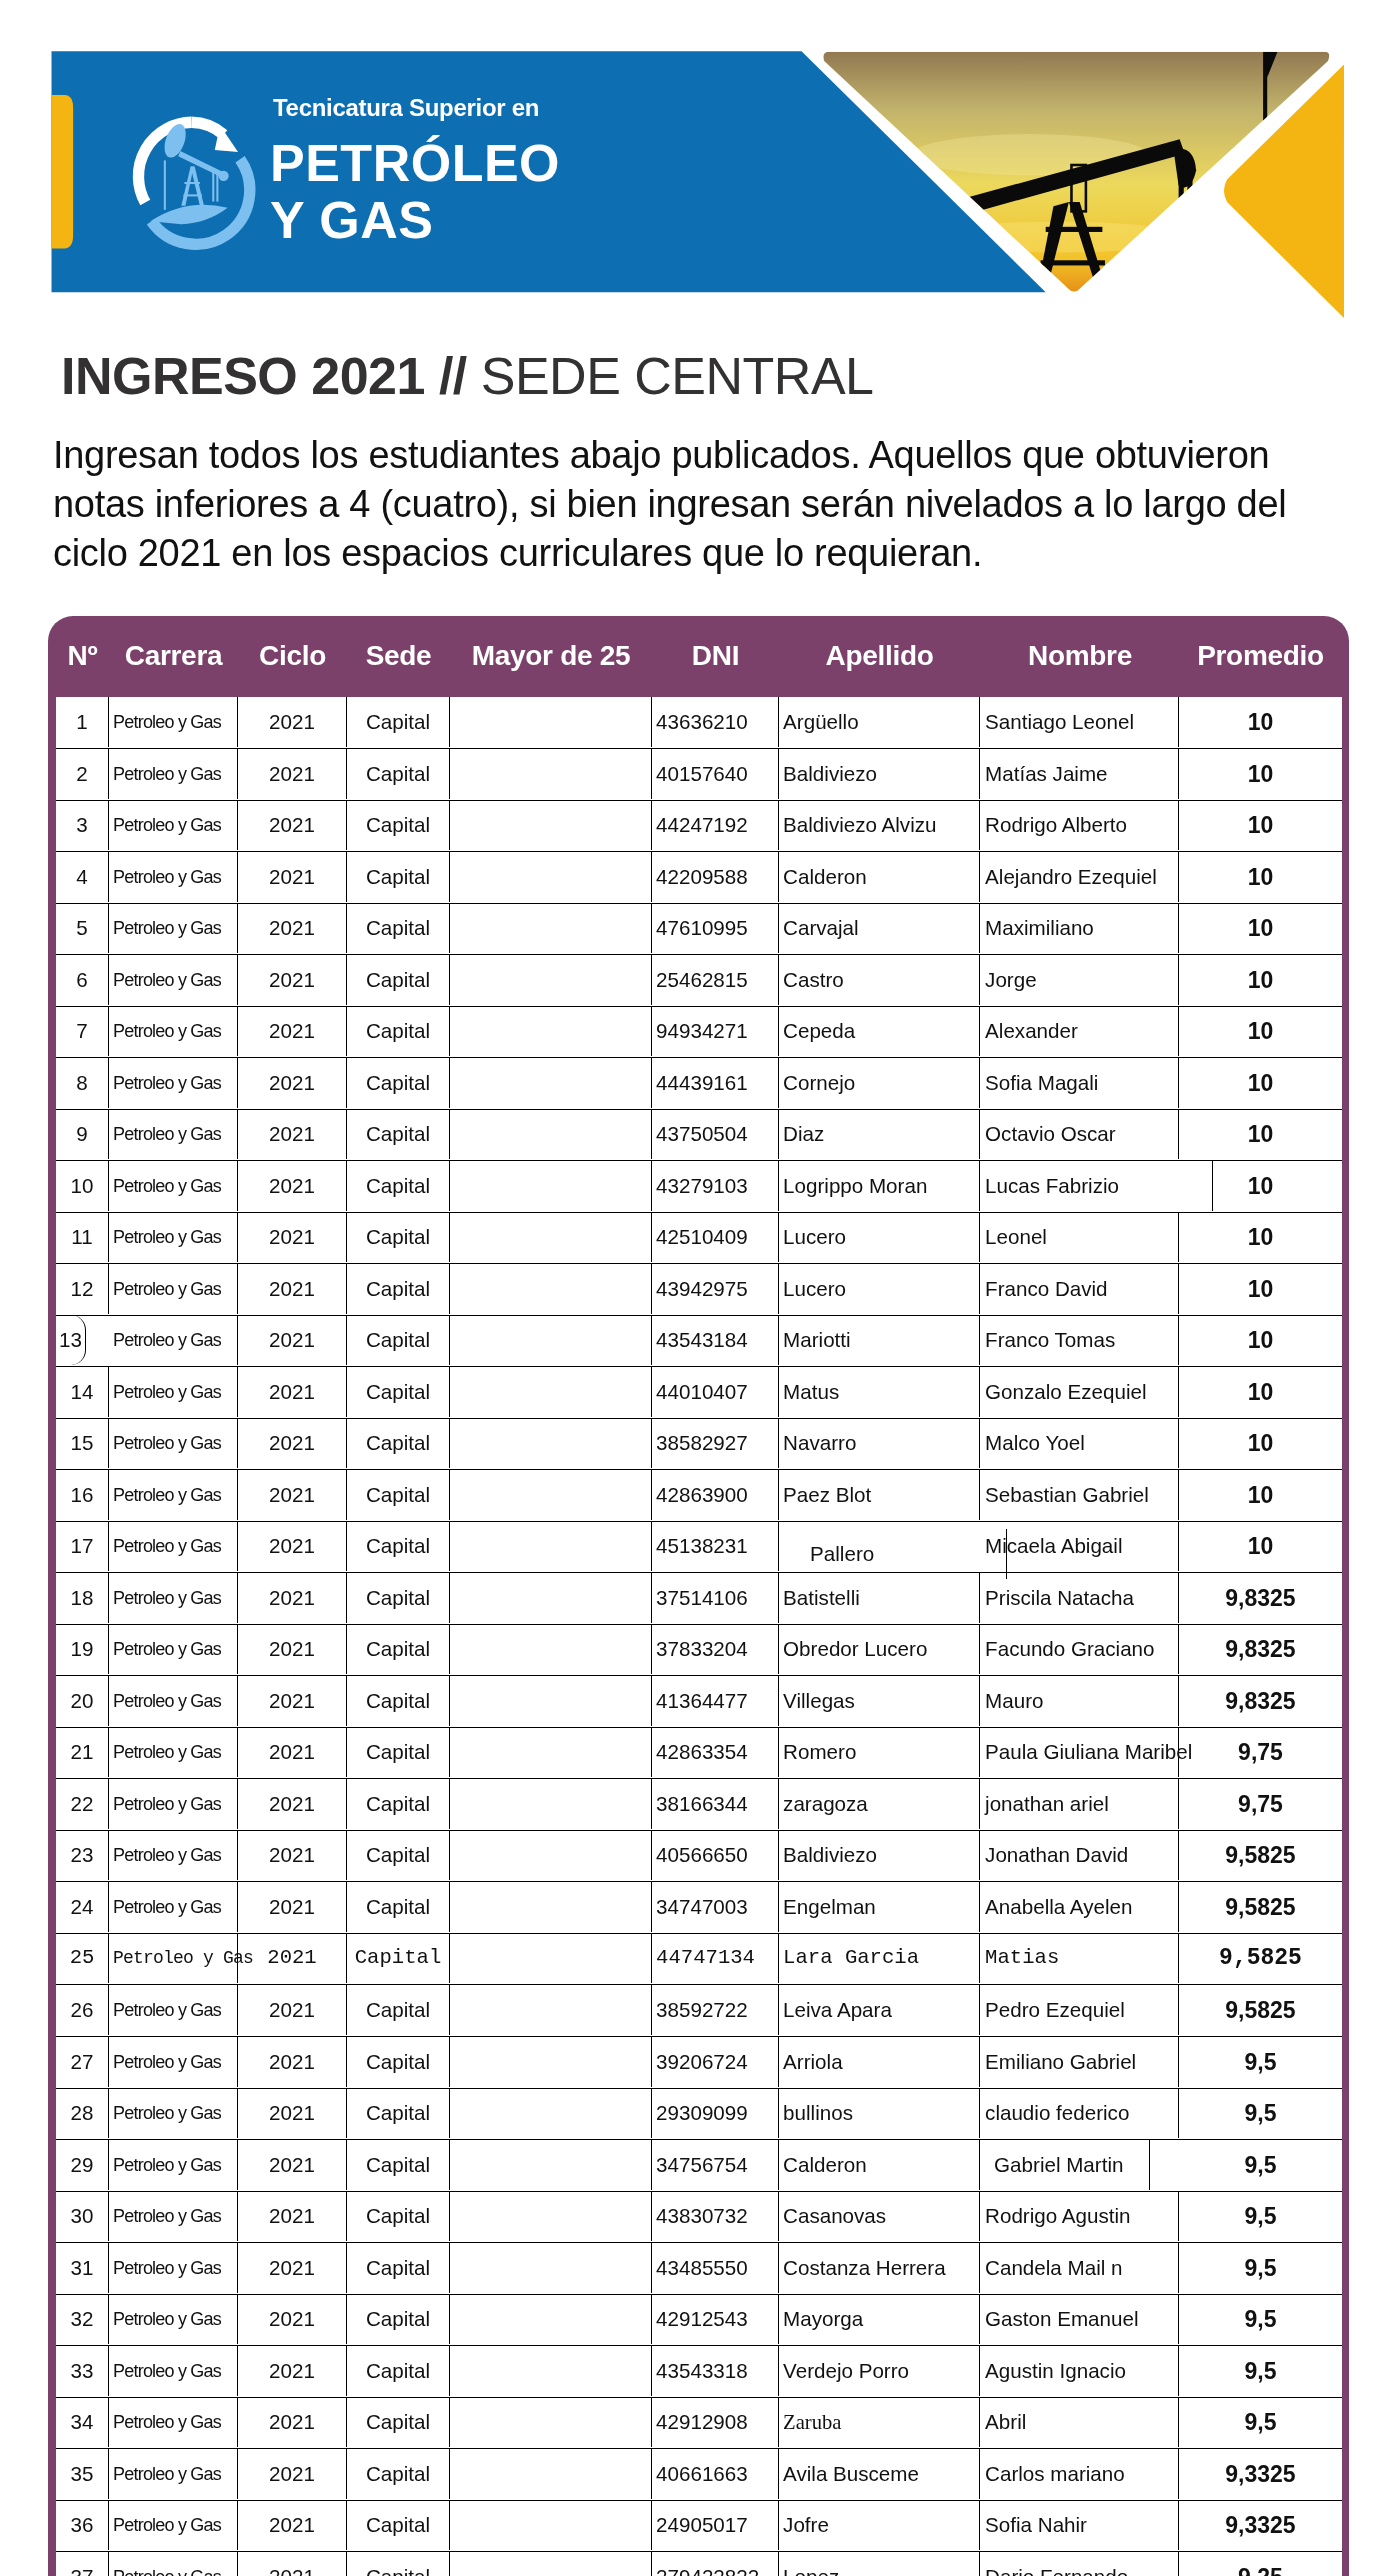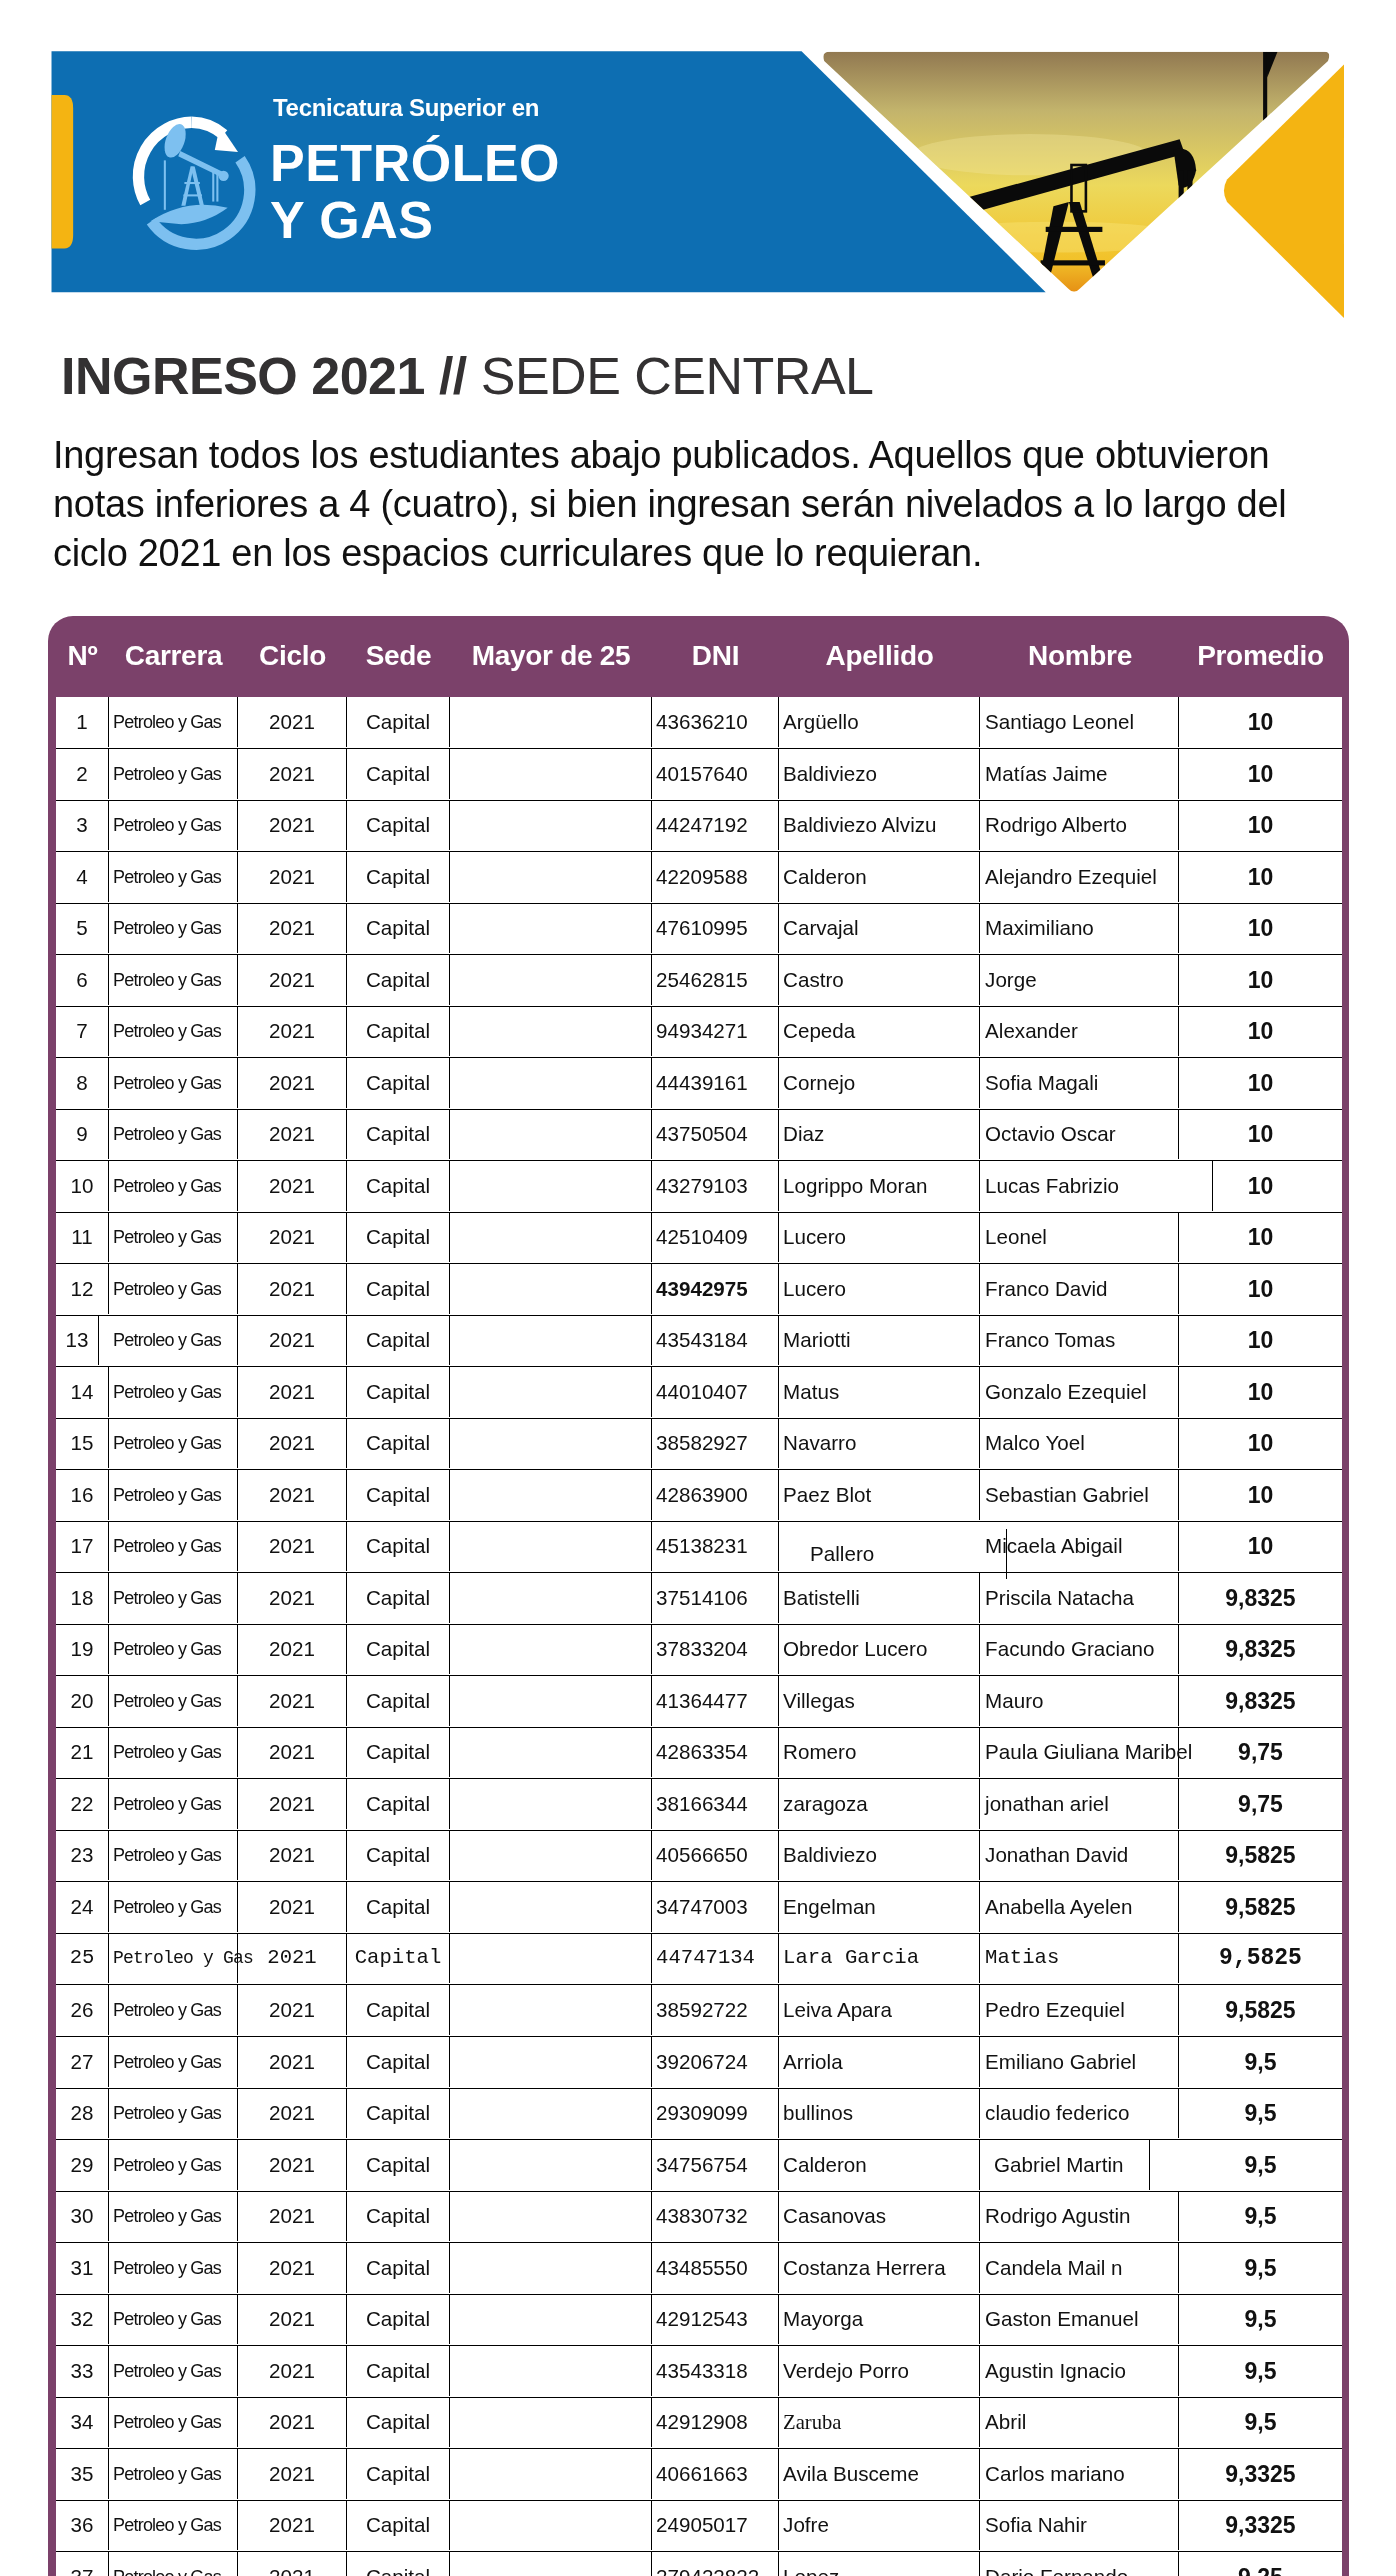--- a/index.html
+++ b/index.html
@@ -244,27 +244,27 @@
       <div class="td l" style="left: 723px; width: 201px;">Lucero</div>
       <div class="td l" style="left: 925px; width: 198px;">Leonel</div>
       <div class="td prom" style="left: 1123px; width: 163px;">10</div>
     </div>
     <div class="tr" style="top: 567px;">
       <div class="td c" style="left: 0px; width: 53px;">12</div>
       <div class="td carrera" style="left: 53px; width: 129px;">Petroleo y Gas</div>
       <div class="td c" style="left: 182px; width: 109px;">2021</div>
       <div class="td c" style="left: 291px; width: 103px;">Capital</div>
       <div class="td c" style="left: 394px; width: 202px;"></div>
-      <div class="td l" style="left: 596px; width: 127px; font-weight: bold;">43942975</div>
+      <div class="td l" style="left: 596px; width: 127px;">43942975</div>
       <div class="td l" style="left: 723px; width: 201px;">Lucero</div>
       <div class="td l" style="left: 925px; width: 198px;">Franco David</div>
       <div class="td prom" style="left: 1123px; width: 163px;">10</div>
     </div>
     <div class="tr" style="top: 618px;">
-      <div class="td c" style="left: 0px; width: 43px;">13</div>
+      <div class="td c" style="left: 0px; width: 30px; border-radius: 19px;">13</div>
       <div class="td carrera" style="left: 53px; width: 129px;">Petroleo y Gas</div>
       <div class="td c" style="left: 182px; width: 109px;">2021</div>
       <div class="td c" style="left: 291px; width: 103px;">Capital</div>
       <div class="td c" style="left: 394px; width: 202px;"></div>
       <div class="td l" style="left: 596px; width: 127px;">43543184</div>
       <div class="td l" style="left: 723px; width: 201px;">Mariotti</div>
       <div class="td l" style="left: 925px; width: 198px;">Franco Tomas</div>
       <div class="td prom" style="left: 1123px; width: 163px;">10</div>
     </div>
     <div class="tr" style="top: 670px;">

